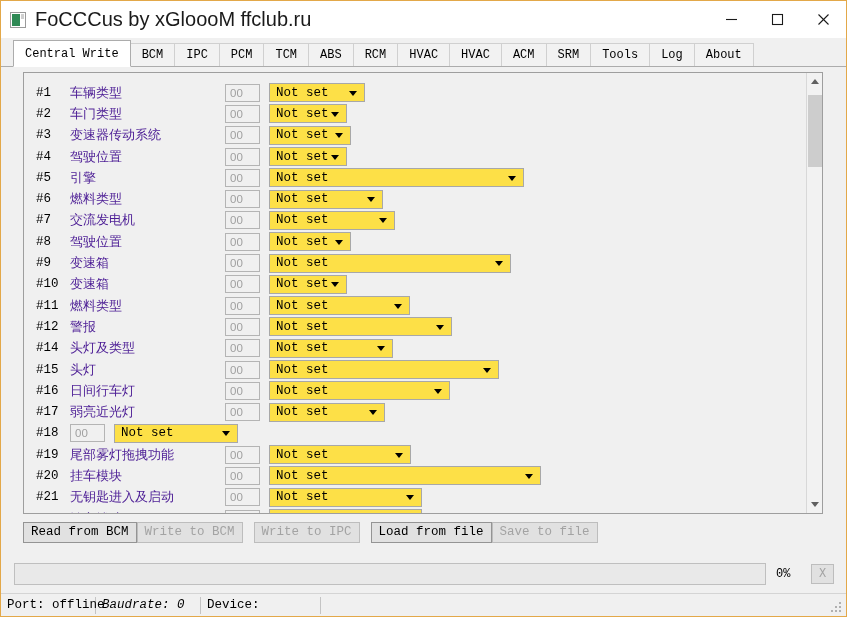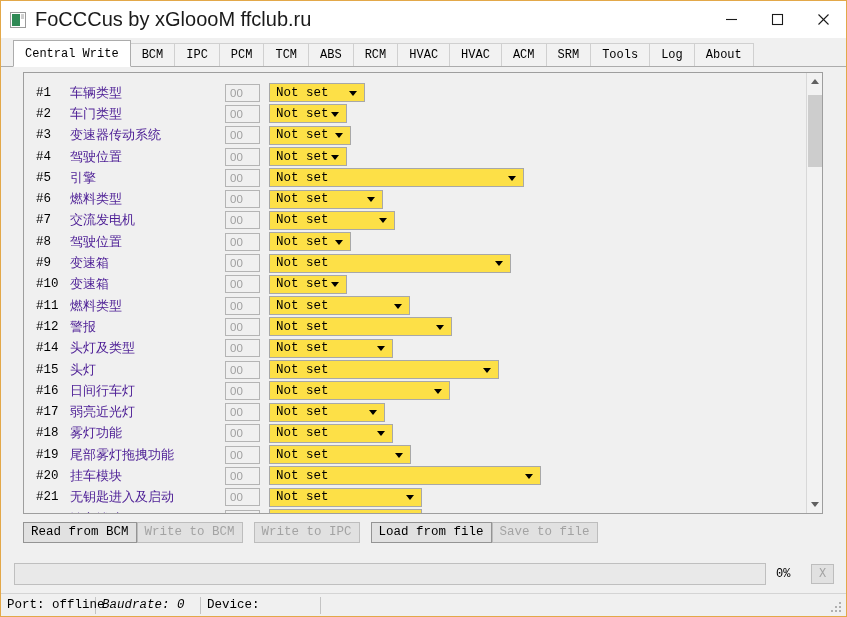--- a/index.html
+++ b/index.html
@@ -443,21 +443,20 @@
             <div class="row-num">#17</div>
             <div class="row-label">弱亮近光灯</div>
             <div class="hexbox">00</div>
             <div class="combo" style="width: 116px;">
               <span class="combo-text">Not set</span>
               <span class="combo-arrow"></span>
             </div>
           </div>
           <div class="row">
             <div class="row-num">#18</div>
-            <div class="row-label">雾灯功能</div>
             <div class="hexbox">00</div>
             <div class="combo" style="width: 124px;">
               <span class="combo-text">Not set</span>
               <span class="combo-arrow"></span>
             </div>
           </div>
           <div class="row">
             <div class="row-num">#19</div>
             <div class="row-label">尾部雾灯拖拽功能</div>
             <div class="hexbox">00</div>

